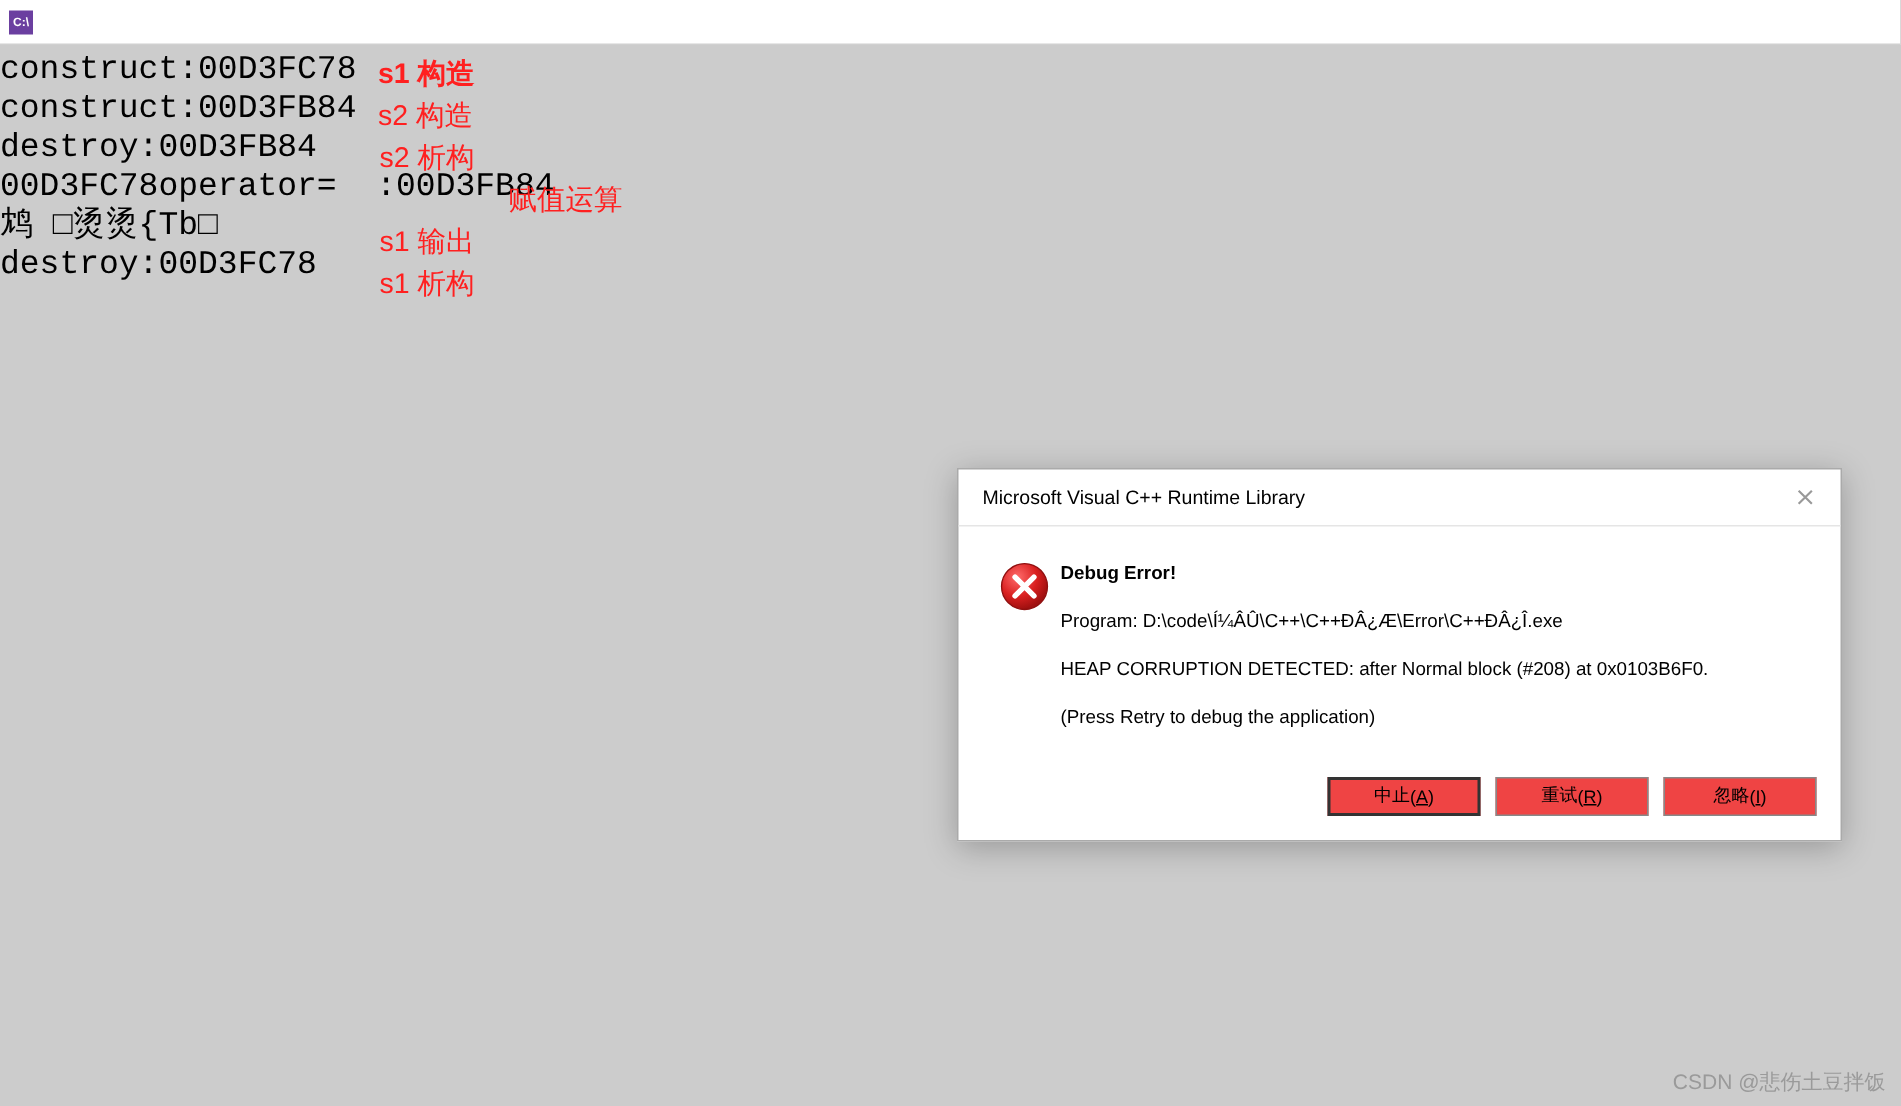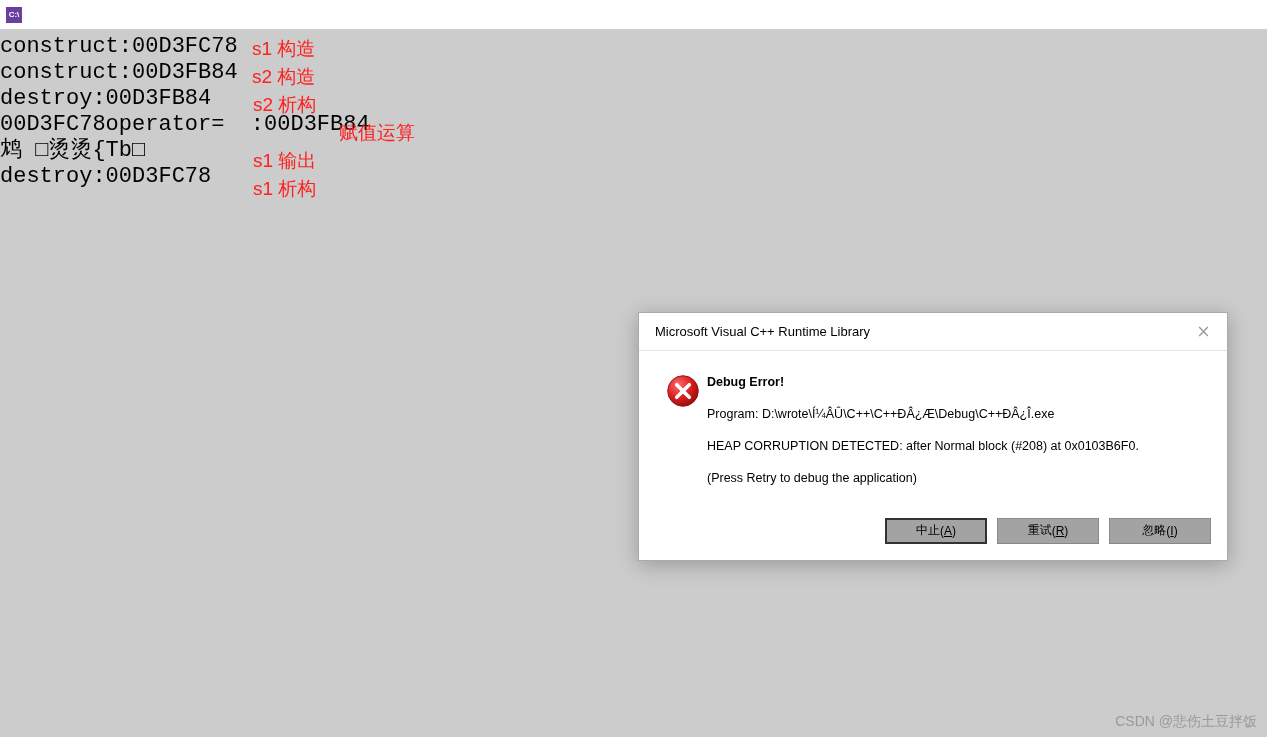--- a/index.html
+++ b/index.html
@@ -124,21 +124,21 @@
     }
     .dialog-buttons {
       display: flex;
       justify-content: flex-end;
       gap: 10px;
       padding: 10px 16px 16px 16px;
     }
     .dialog-button {
       min-width: 102px;
       height: 26px;
-      background: #a3a3a3;
+      background: #ef4444;
       border: 1px solid #888;
       font-size: 12px;
       cursor: pointer;
       display: flex;
       align-items: center;
       justify-content: center;
       font-family: "Microsoft YaHei", sans-serif;
     }
     .dialog-button.default {
       border: 2px solid #333;
@@ -164,21 +164,21 @@
 
 <div class="console-area">
   <div class="console-line"><span class="console-text">construct:00D3FC78</span></div>
   <div class="console-line"><span class="console-text">construct:00D3FB84</span></div>
   <div class="console-line"><span class="console-text">destroy:00D3FB84</span></div>
   <div class="console-line"><span class="console-text">00D3FC78operator=  :00D3FB84</span></div>
   <div class="console-line"><span class="console-text">鸩 □烫烫{Tb□</span></div>
   <div class="console-line"><span class="console-text">destroy:00D3FC78</span></div>
 </div>
 
-<div class="annotation" style="left:252px;top:36px;">s1 构造</div>
+<div class="annotation" style="left:252px;top:36px;font-weight:bold;">s1 构造</div>
 <div class="annotation" style="left:252px;top:64px;">s2 构造</div>
 <div class="annotation" style="left:253px;top:92px;text-align:center;">s2 析构</div>
 <div class="annotation" style="left:339px;top:120px;">赋值运算</div>
 <div class="annotation" style="left:253px;top:148px;">s1 输出</div>
 <div class="annotation" style="left:253px;top:176px;">s1 析构</div>
 
 <div class="dialog">
   <div class="dialog-titlebar">
     <span class="dialog-title">Microsoft Visual C++ Runtime Library</span>
     <span class="dialog-close">
@@ -196,21 +196,21 @@
             <stop offset="60%" stop-color="#d92020"></stop>
             <stop offset="100%" stop-color="#a01010"></stop>
           </radialGradient>
         </defs>
         <circle cx="20" cy="20" r="17" fill="url(#rg)" stroke="#901010" stroke-width="1"></circle>
         <path d="M13 13 L27 27 M27 13 L13 27" stroke="#fff" stroke-width="4" stroke-linecap="round"></path>
       </svg>
     </div>
     <div class="dialog-content">
       <div class="heading">Debug Error!</div>
-      <div class="para">Program: D:\wrote\Í¼ÂÛ\C++\C++ÐÂ¿Æ\Debug\C++ÐÂ¿Î.exe</div>
+      <div class="para">Program: D:\code\Í¼ÂÛ\C++\C++ÐÂ¿Æ\Error\C++ÐÂ¿Î.exe</div>
       <div class="para">
         <span>HEAP CORRUPTION DETECTED: after Normal block (#208) at 0x0103B6F0.</span><br>
       </div>
       <div class="para-last">(Press Retry to debug the application)</div>
     </div>
   </div>
   <div class="dialog-buttons">
     <button class="dialog-button default">
       <span>中止</span>(<span class="underline">A</span>)
     </button>

